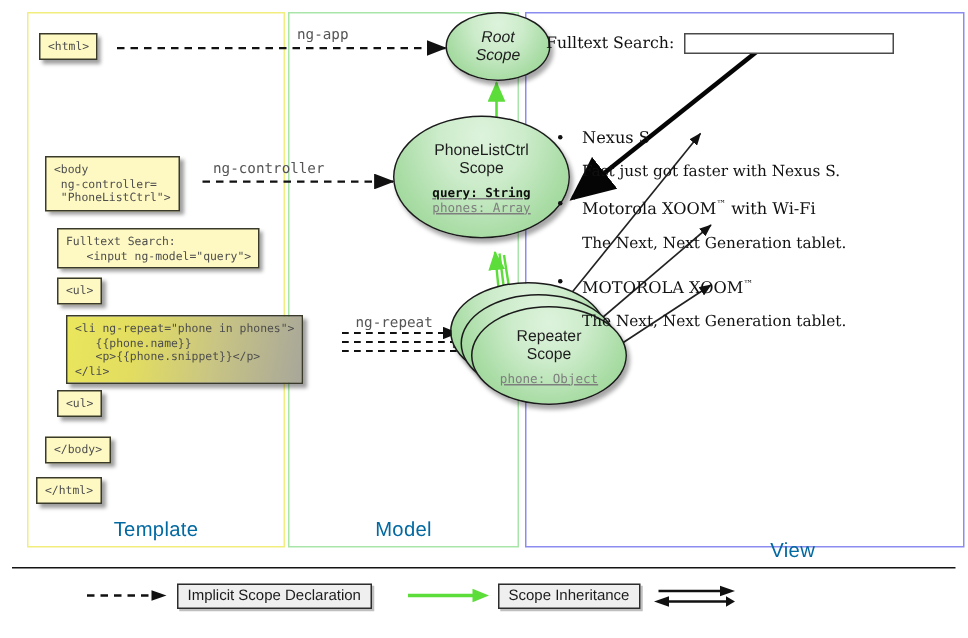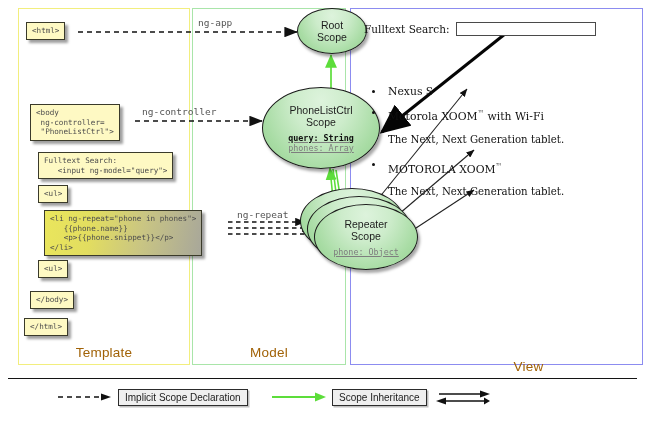--- a/index.html
+++ b/index.html
@@ -12,21 +12,21 @@
   
   #wires{position:absolute;left:0;top:0;width:645px;height:425px;pointer-events:none;}
 
   
   .panel{position:absolute;background:#ffffff;box-sizing:border-box;}
   .panel.tpl  {left:18px;  top:8px;  width:172px; height:357px; border:1.5px solid #f2ee7e;}
   .panel.mdl  {left:192px; top:8px;  width:154px; height:357px; border:1.5px solid #a9e5a9;}
   .panel.vw   {left:350px; top:8px;  width:293px; height:357px; border:1.5px solid #8c8cf0;}
 
   .panel-label{position:absolute;width:100%;text-align:center;
-               font-size:13.5px;color:#a16207;letter-spacing:.2px;}
+               font-size:13.5px;color:#0369a1;letter-spacing:.2px;}
 
   
   .cbox{position:absolute;box-sizing:border-box;
         border:1.2px solid #3a3a2a;
         background:#fef9c3;
         color:#4d4d4d;
         font-family:"DejaVu Sans Mono","Liberation Mono",monospace;
         font-size:7.6px;line-height:9.6px;
         padding:3px 5px;white-space:pre;
         box-shadow:2.5px 2.5px 2.5px rgba(0,0,0,.38);}
@@ -148,28 +148,28 @@
    {{phone.name}}
    &lt;p&gt;{{phone.snippet}}&lt;/p&gt;
 &lt;/li&gt;</div>
 
   <div class="cbox" style="left:38px;top:260px;">&lt;ul&gt;</div>
 
   <div class="cbox" style="left:30px;top:291px;">&lt;/body&gt;</div>
 
   <div class="cbox" style="left:24px;top:318px;">&lt;/html&gt;</div>
 
-  <div class="ell" style="left:297px;top:8px;width:70px;height:46px;">
+  <div class="ell" style="left:297px;top:8px;width:70px;height:46px;font-style:italic;">
     <div class="ttl">
       <span>Root</span><br>
       <span>Scope</span>
     </div>
   </div>
 
-  <div class="ell" style="left:262px;top:87px;width:118px;height:82px;text-align:center;">
+  <div class="ell" style="left:262px;top:77px;width:118px;height:82px;text-align:center;">
     <div class="ttl">
       <span>PhoneListCtrl</span><br>
       <span>Scope</span>
     </div>
     <div class="props">
       <span class="hi">query: String</span><br>
       <span>phones: Array</span>
     </div>
   </div>
 
@@ -190,20 +190,21 @@
       <span class="srch-lbl">Fulltext Search:</span>
       <input class="srch-box" type="text" value="" placeholder="" style="">
     </div>
 
     <div class="vlist">
       <div class="vitem">
         <span class="bullet"></span>
         <div class="vname">
           <span>Nexus S</span>
         </div>
+        <div class="vsnip">Fast just got faster with Nexus S.</div>
       </div>
 
       <div class="vitem" style="margin-top:0;">
         <span class="bullet"></span>
         <div class="vname">
           <span>Motorola XOOM</span><span class="tm">™</span><span> with Wi-Fi</span>
         </div>
         <div class="vsnip">The Next, Next Generation tablet.</div>
       </div>
 

